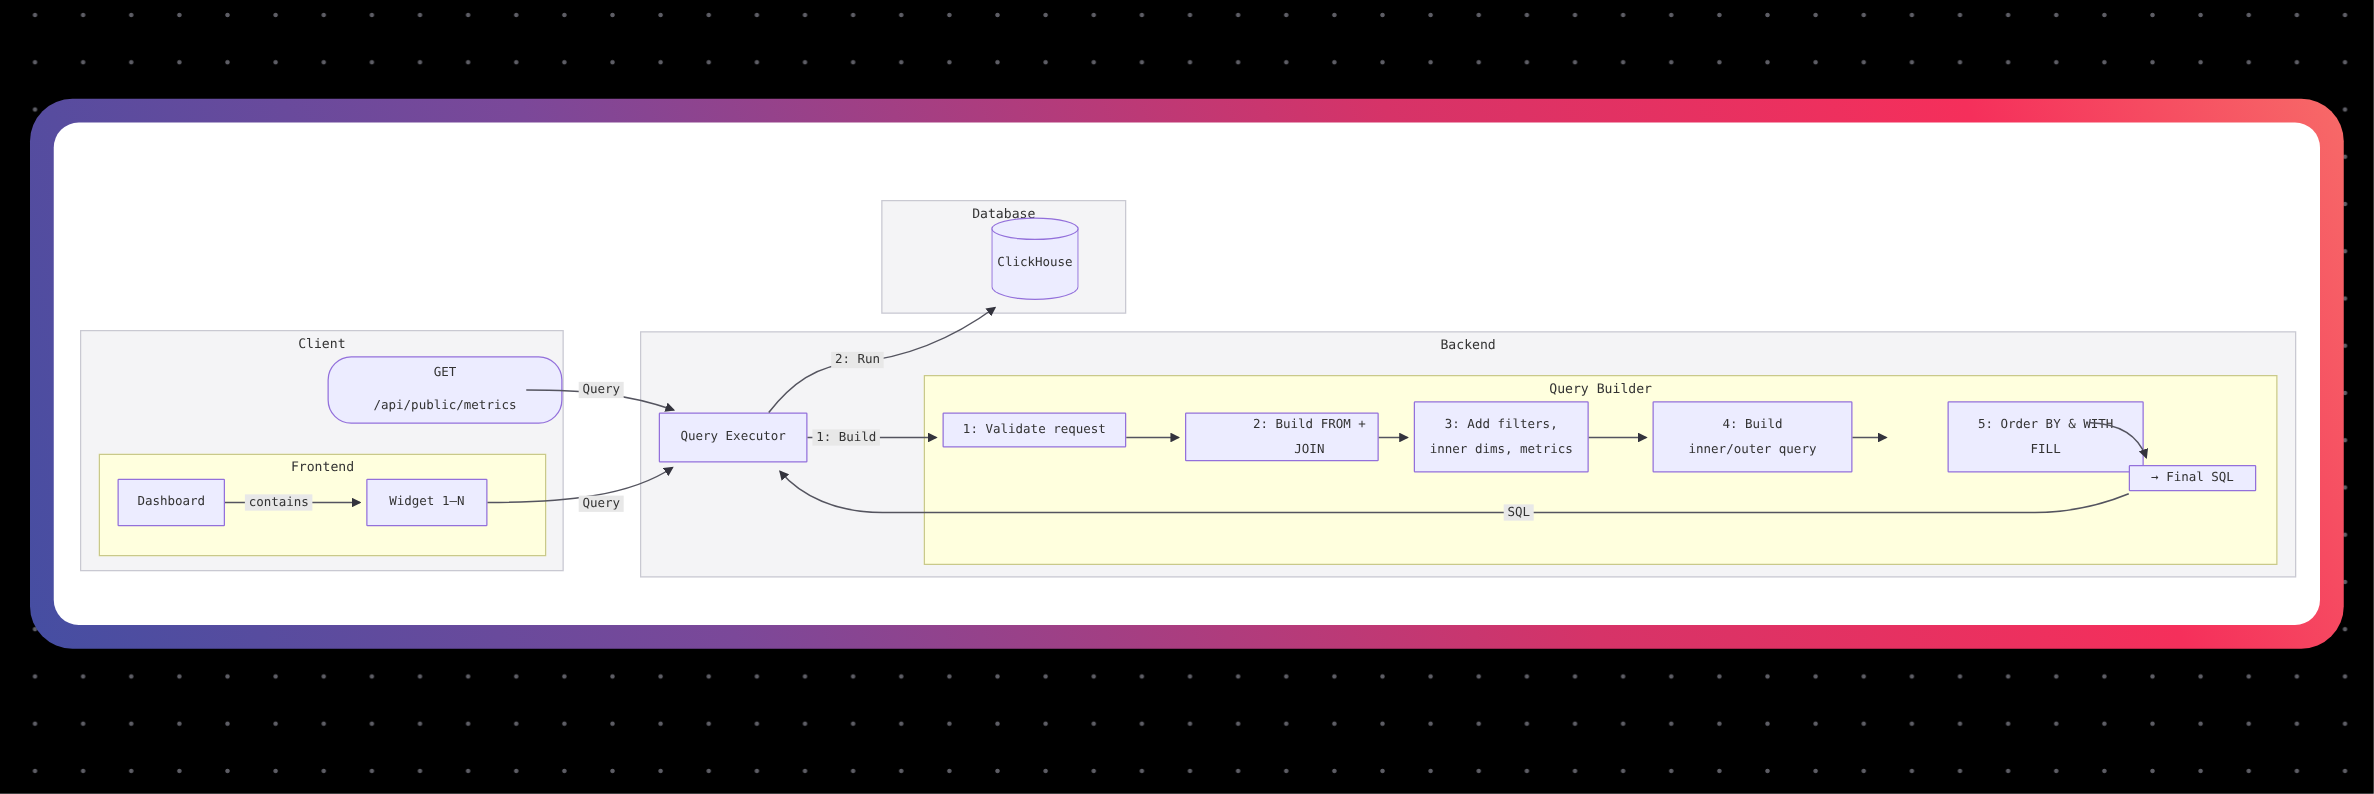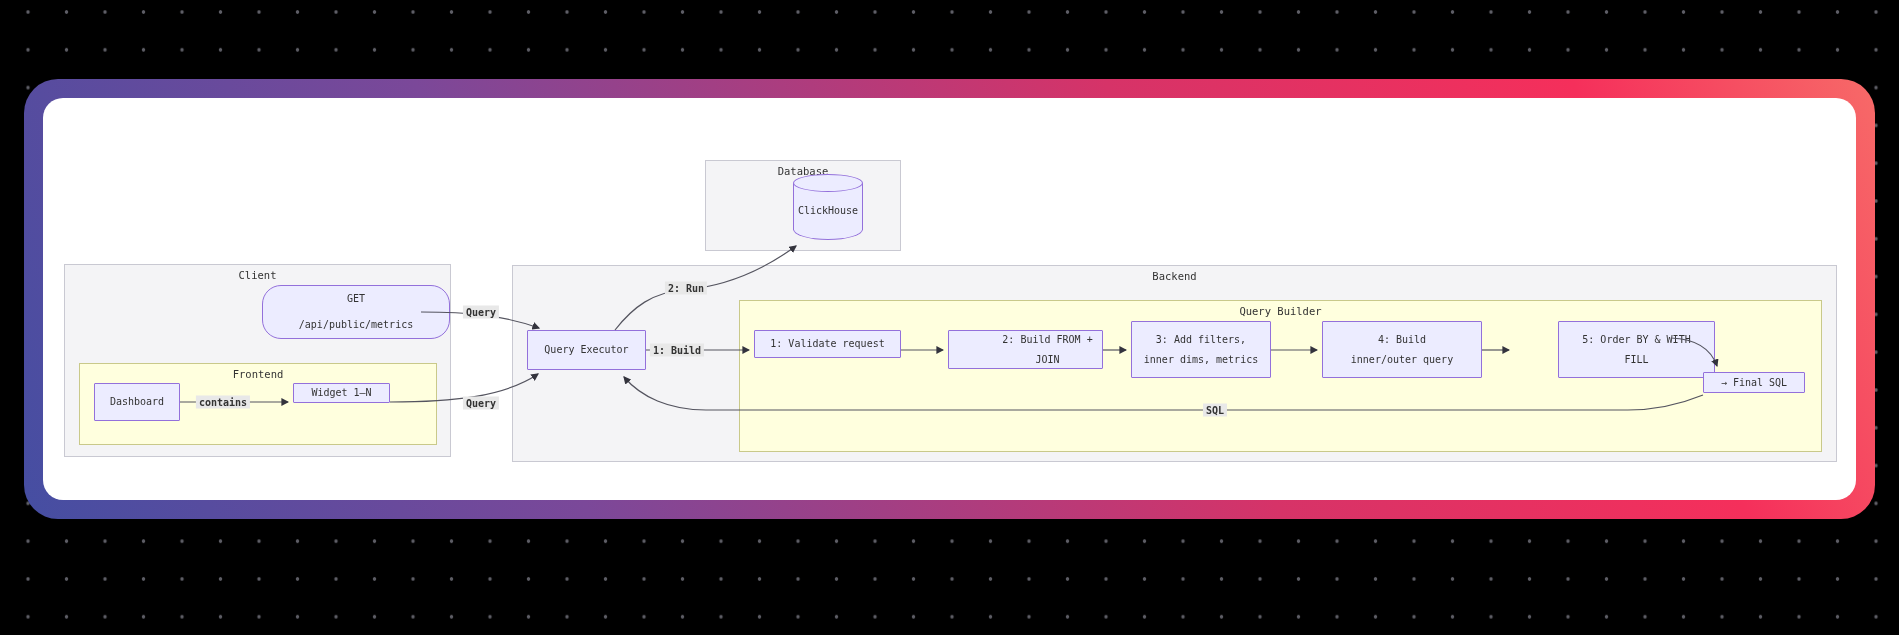--- a/index.html
+++ b/index.html
@@ -50,21 +50,21 @@
     position:absolute; left:-1px; right:-1px; top:-9px; height:18px;
     border-radius:50%; background:var(--node-fill); border:1px solid var(--node-border);
     box-sizing:border-box;
   }
   .cyl-label{position:absolute; left:0; right:0; top:22px; text-align:center; font-size:10px;}
   svg.edges{position:absolute; left:0; top:0; pointer-events:none;}
   svg.edges path.edge{fill:none; stroke:var(--edge); stroke-width:1.2px;}
   .edge-label{
     position:absolute; transform:translate(-50%,-50%);
     background:var(--label-bg); padding:1px 3px;
-    font-size:10px; white-space:nowrap; color:var(--text);font-weight:bold;
+    font-size:10px; white-space:nowrap; color:var(--text);
   }
 </style>
 </head>
 <body>
 
 <div class="stage">
 
   <div class="gradient-card">
     <div class="white-card"></div>
   </div>
@@ -83,21 +83,21 @@
     <div class="cluster" style="left:512px;top:265px;width:1325px;height:197px;">
       <div class="cluster-label">Backend</div>
     </div>
     <div class="cluster yellow" style="left:739px;top:300px;width:1083px;height:152px;">
       <div class="cluster-label">Query Builder</div>
     </div>
 
     <div class="node lh-lg" style="left:262px;top:285px;width:188px;height:54px;border-radius:19px;">GET
 /api/public/metrics</div>
     <div class="node" style="left:94px;top:383px;width:86px;height:38px;">Dashboard</div>
-    <div class="node" style="left:293px;top:383px;width:97px;height:20px;">Widget 1–N</div>
+    <div class="node" style="left:293px;top:383px;width:97px;height:38px;">Widget 1–N</div>
     <div class="node" style="left:527px;top:330px;width:119px;height:40px;">Query Executor</div>
     <div class="node" style="left:754px;top:330px;width:147px;height:28px;">1: Validate request</div>
     <div class="node" style="left:948px;top:330px;width:155px;height:39px;padding-left:44px;">2: Build FROM + JOIN</div>
     <div class="node" style="left:1131px;top:321px;width:140px;height:57px;">3: Add filters,
 inner dims, metrics</div>
     <div class="node" style="left:1322px;top:321px;width:160px;height:57px;">4: Build
 inner/outer query</div>
     <div class="node" style="left:1514px;top:321px;width:157px;height:57px;margin-left:44px;">5: Order BY &amp; WITH
 FILL</div>
     <div class="node" style="left:1703px;top:372px;width:102px;height:21px;">→ Final SQL</div>

